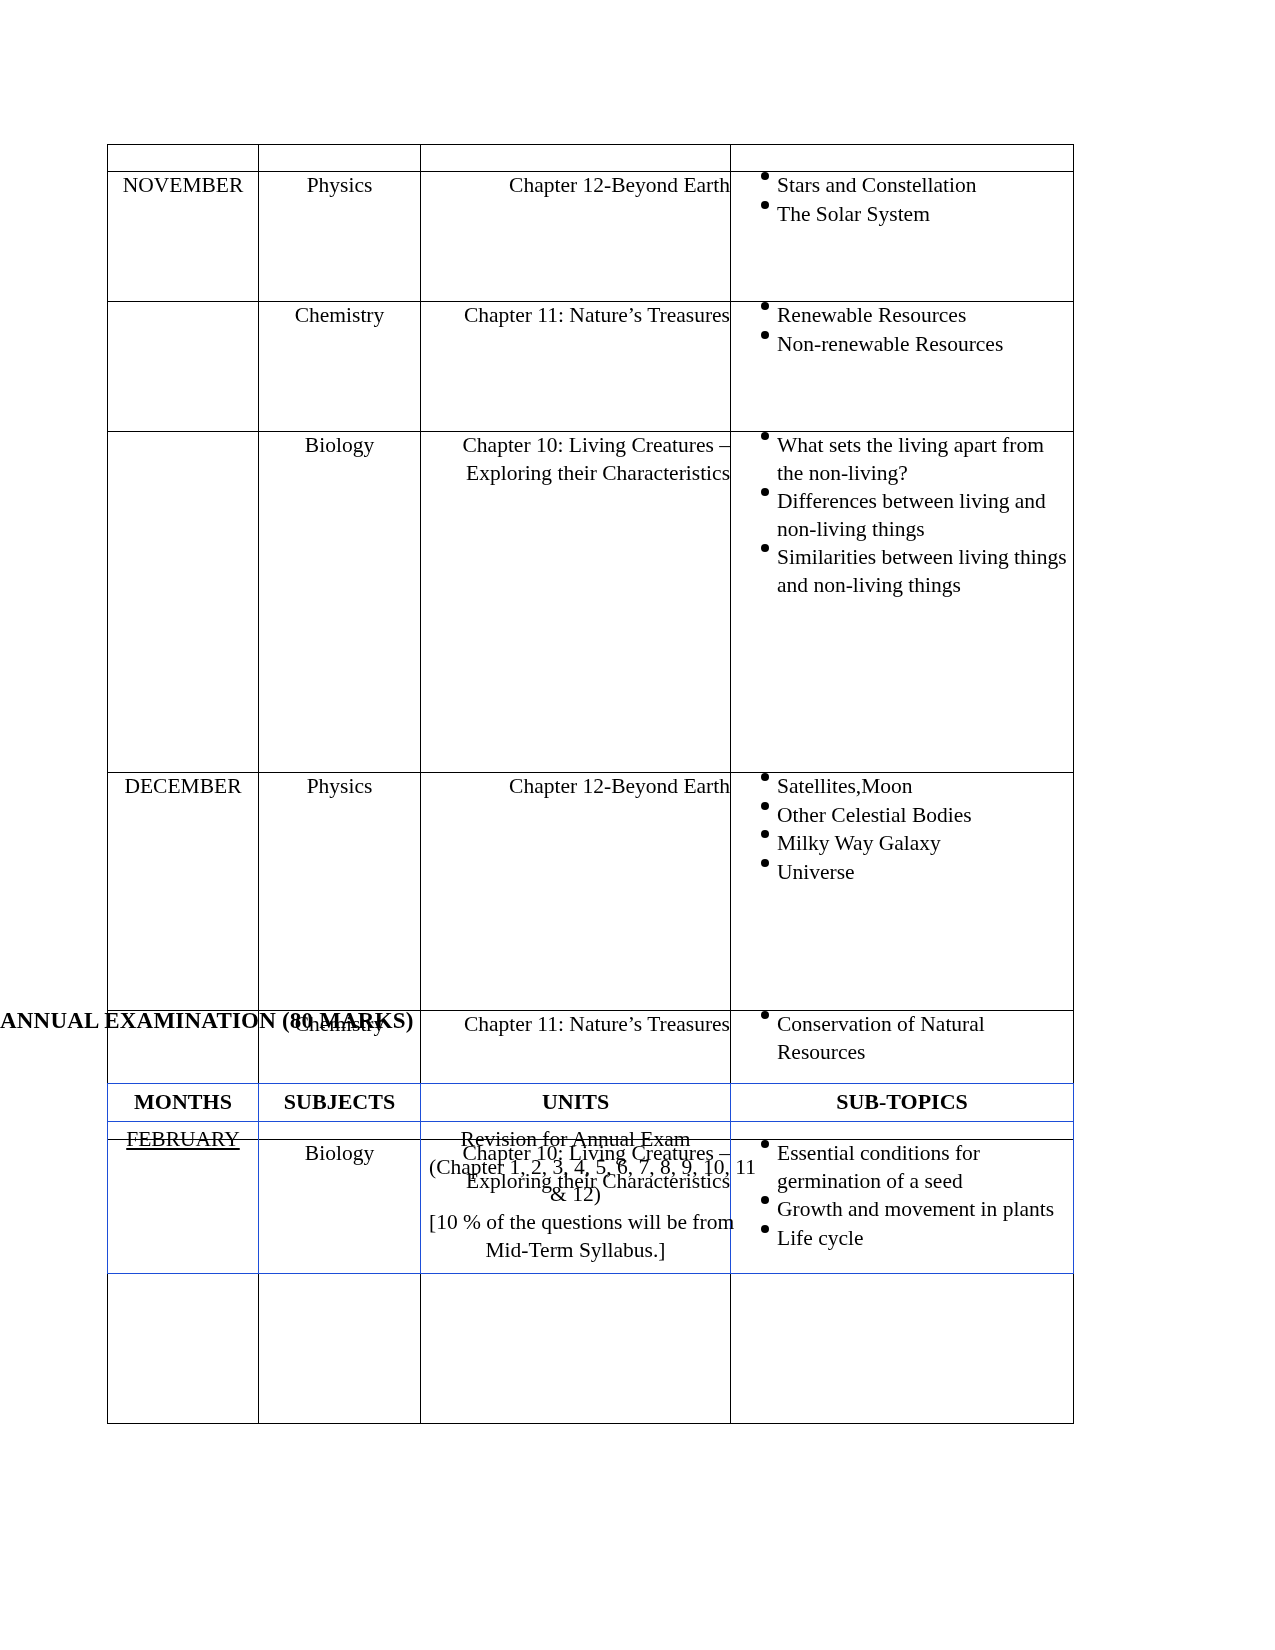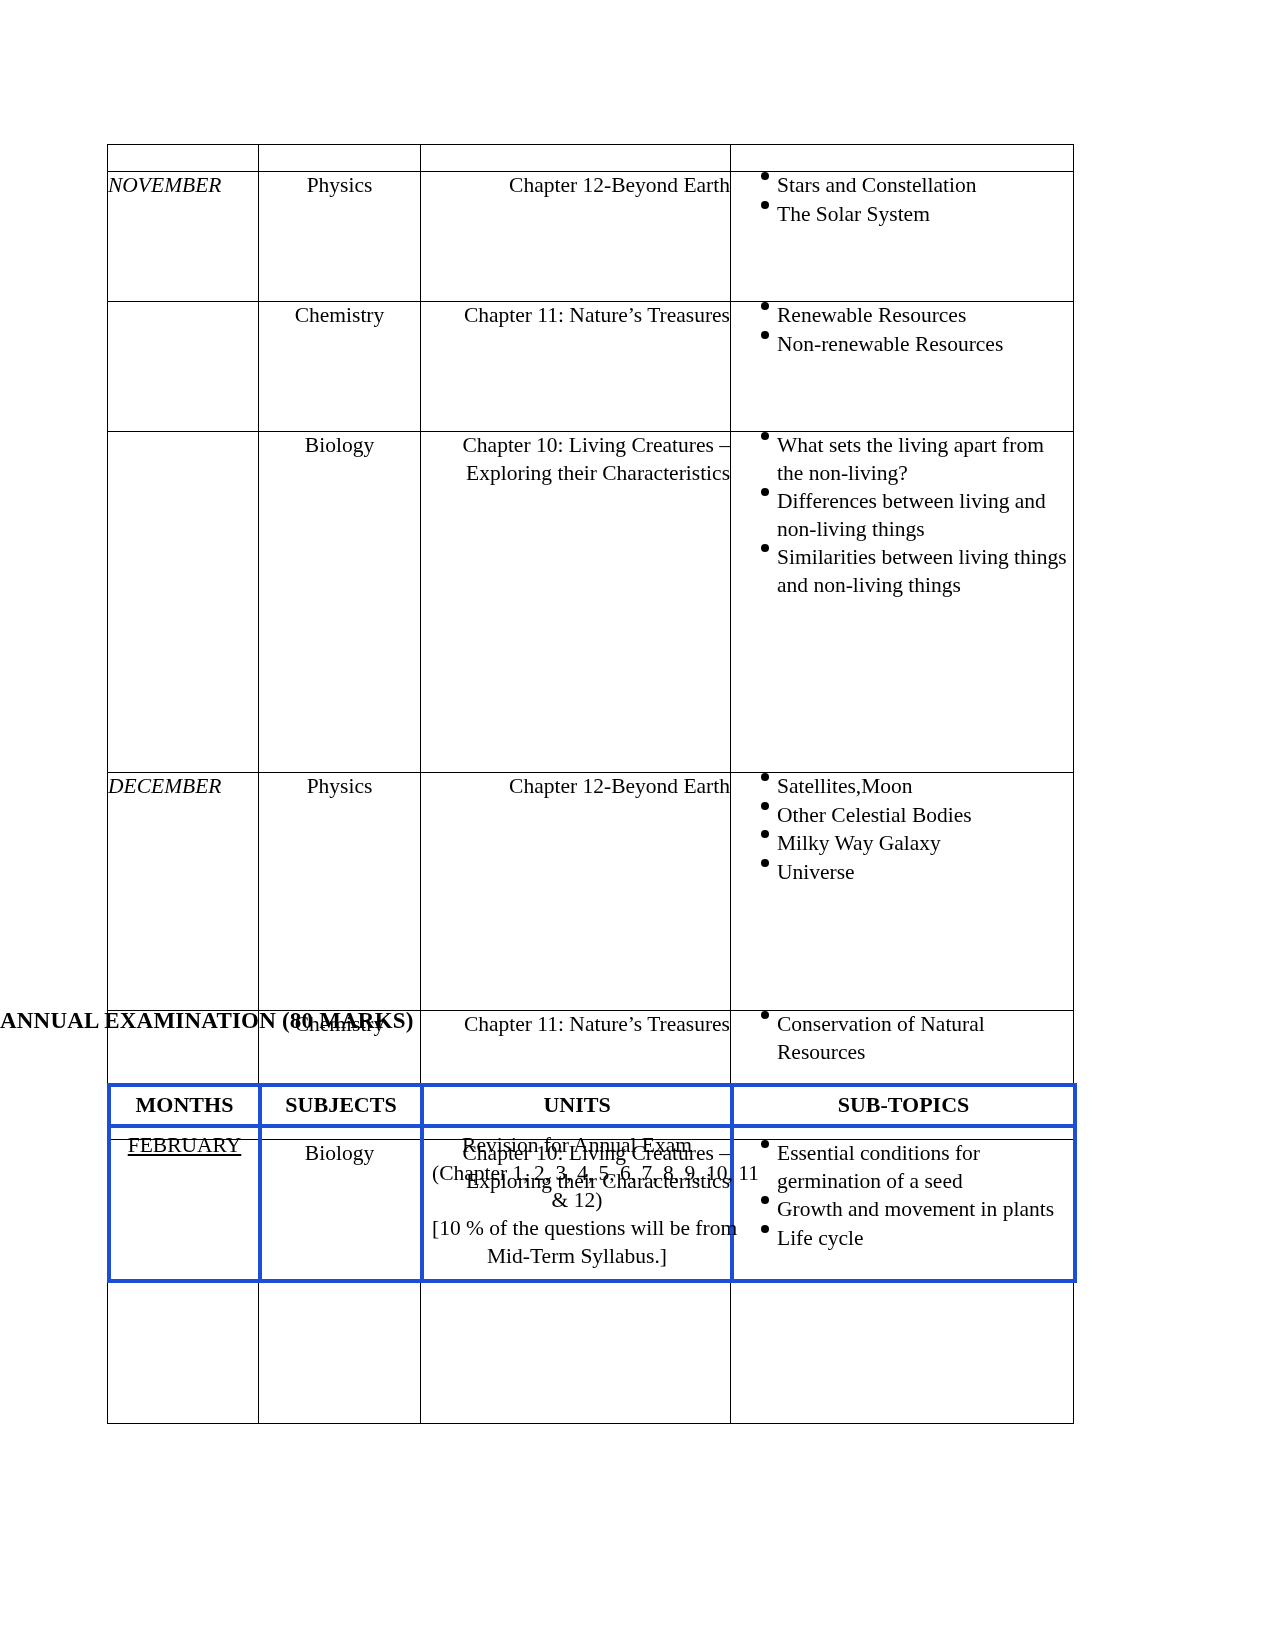--- a/index.html
+++ b/index.html
@@ -38,22 +38,22 @@
     padding: 0;
     font-size: 21.5px;
     line-height: 1.28;
   }
   .col-month   { width: 151px; }
   .col-subject { width: 162px; }
   .col-unit    { width: 310px; }
   .col-sub     { width: 343px; }
 
   .cell-month {
+    text-align: center;
     padding: 11px 4px 6px 4px;
-    font-style: italic;
   }
   .cell-subject {
     text-align: center;
     padding: 11px 4px 6px 4px;
     margin-left: 11px;
   }
   .cell-unit {
     text-align: right;
     padding: 11px 8px 6px 8px;
   }
@@ -115,21 +115,21 @@
   .annual-table {
     position: absolute;
     left: 107px;
     top: 1083px;
     width: 966px;
     border-collapse: collapse;
     table-layout: fixed;
   }
   .annual-table th,
   .annual-table td {
-    border: 4px solid #1d4ed8;
+    border: 1px solid #1d4ed8;
     padding: 0;
     font-size: 21.5px;
     line-height: 1.3;
     vertical-align: top;
   }
   .annual-table th {
     font-weight: bold;
     text-align: center;
     padding: 4px 4px 4px 4px;
     font-size: 22px;

